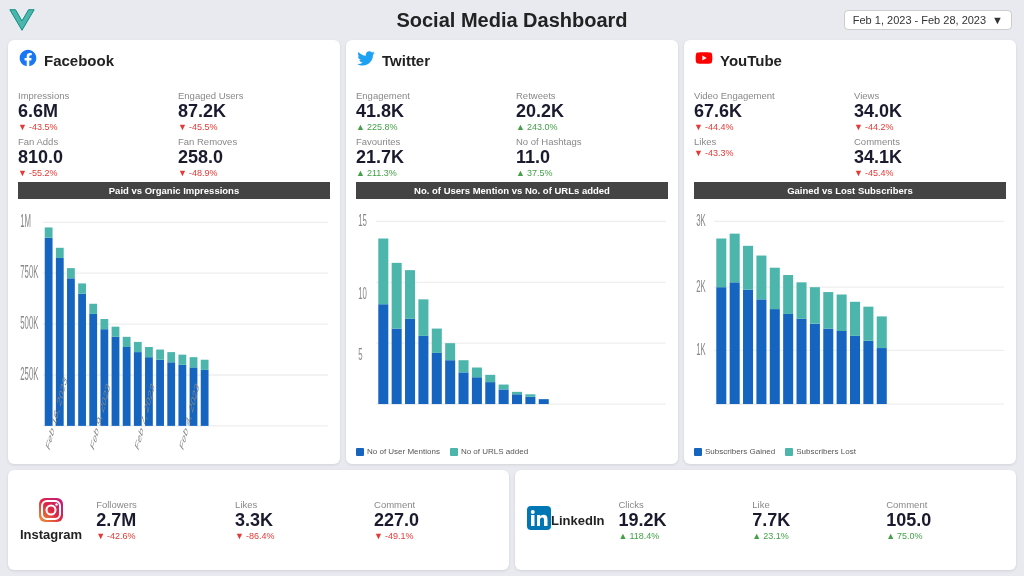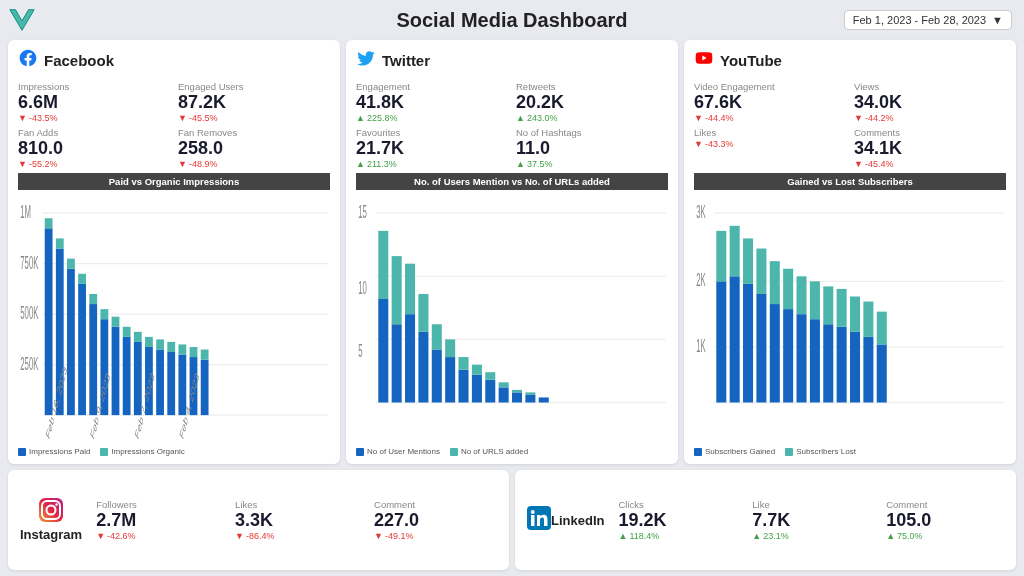--- a/index.html
+++ b/index.html
@@ -76,21 +76,21 @@
       padding: 8px 10px;
       display: flex;
       flex-direction: column;
       gap: 4px;
       box-shadow: 0 1px 3px rgba(0,0,0,0.1);
     }
     .card-header {
       display: flex;
       align-items: center;
       gap: 6px;
-      margin-bottom: 4px;
+      margin-bottom: 13px;
     }
     .card-title {
       font-size: 15px;
       font-weight: 700;
       color: #222;
     }
     .metrics-row {
       display: flex;
       gap: 8px;
     }
@@ -279,30 +279,20 @@
             <rect x="154" y="61" width="7" height="4" fill="#4db6ac"></rect>
 
             <rect x="164" y="66" width="7" height="22" fill="#1565c0"></rect>
             <rect x="164" y="62" width="7" height="4" fill="#4db6ac"></rect>
 
             <text transform="rotate(-60,28,98)" x="28" y="98" font-size="5.5" fill="#888">Feb 16, 2023</text>
             <text transform="rotate(-60,68,98)" x="68" y="98" font-size="5.5" fill="#888">Feb 9, 2023</text>
             <text transform="rotate(-60,108,98)" x="108" y="98" font-size="5.5" fill="#888">Feb 7, 2023</text>
             <text transform="rotate(-60,148,98)" x="148" y="98" font-size="5.5" fill="#888">Feb 4, 2023</text>
           </svg>
-        </div>
-        <div class="chart-legend">
-          <div class="legend-item">
-            <div class="legend-dot" style="background:#1565c0"></div>
-            <span>Impressions Paid</span>
-          </div>
-          <div class="legend-item">
-            <div class="legend-dot" style="background:#4db6ac"></div>
-            <span>Impressions Organic</span>
-          </div>
         </div>
       </div>
     </div>
 
     <div class="card">
       <div class="card-header">
         <span class="tw-icon">
           <svg width="20" height="20" viewBox="0 0 24 24" fill="#1da1f2">
               <path d="M22.46 6c-.77.35-1.6.58-2.46.69.88-.53 1.56-1.37 1.88-2.38-.83.5-1.75.85-2.72 1.05C18.37 4.5 17.26 4 16 4c-2.35 0-4.27 1.92-4.27 4.29 0 .34.04.67.11.98C8.28 9.09 5.11 7.38 3 4.79c-.37.63-.58 1.37-.58 2.15 0 1.49.75 2.81 1.91 3.56-.71 0-1.37-.2-1.95-.5v.03c0 2.08 1.48 3.82 3.44 4.21a4.22 4.22 0 0 1-1.93.07 4.28 4.28 0 0 0 4 2.98 8.521 8.521 0 0 1-5.33 1.84c-.34 0-.68-.02-1.02-.06C3.44 20.29 5.7 21 8.12 21 16 21 20.33 14.46 20.33 8.79c0-.19 0-.37-.01-.56.84-.6 1.56-1.36 2.14-2.23z"></path>
             </svg>

